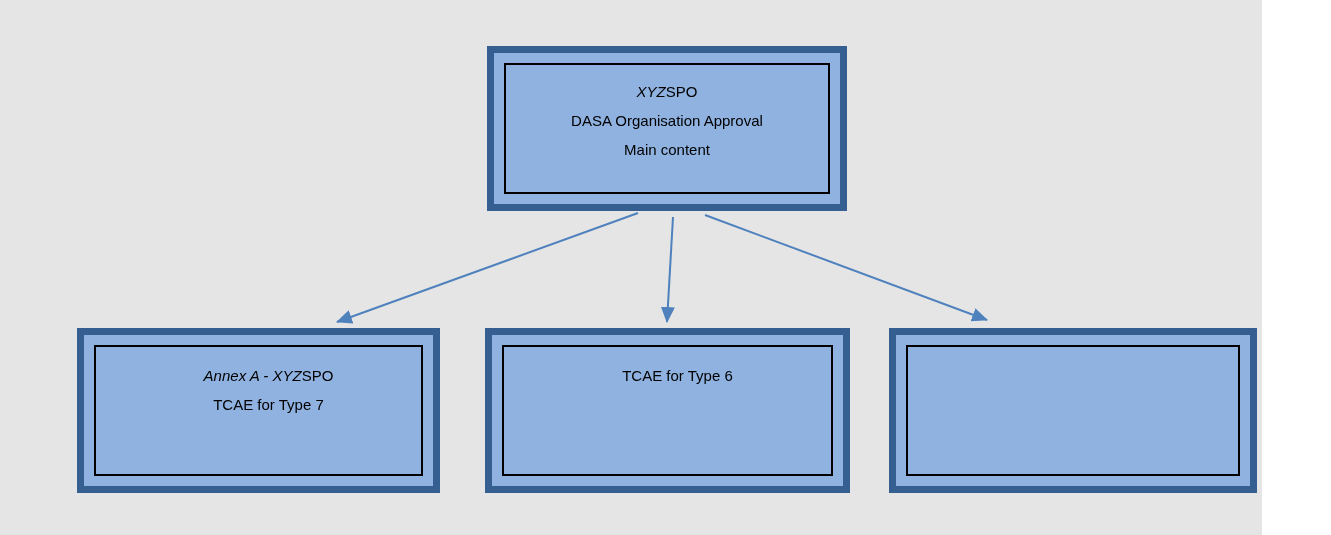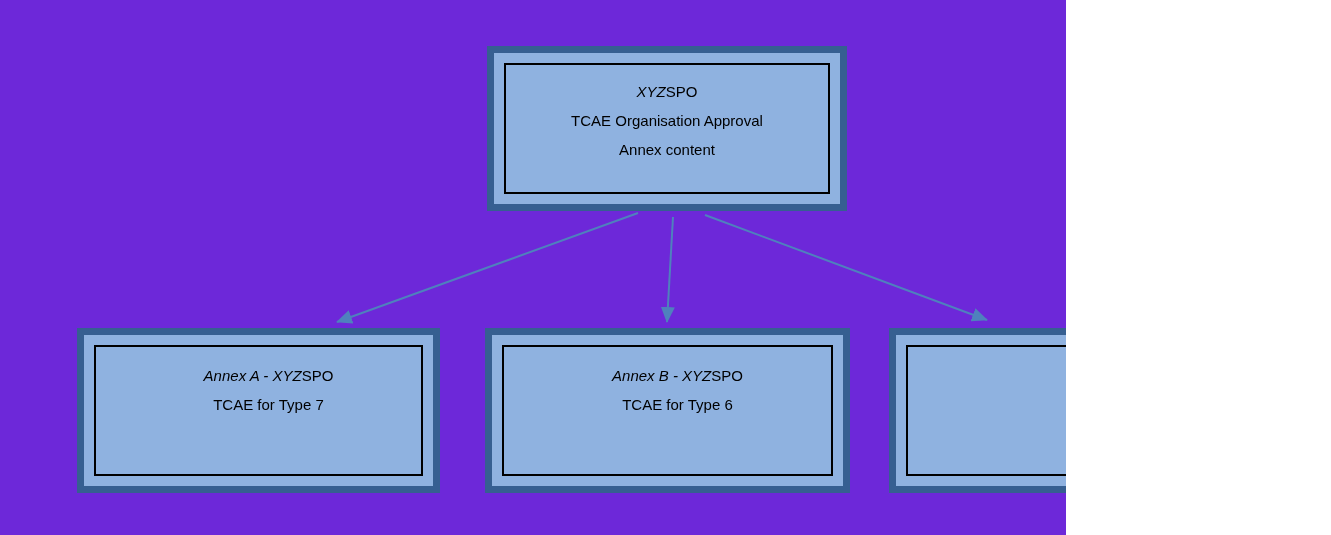--- a/index.html
+++ b/index.html
@@ -2,23 +2,23 @@
 <html><head>
 <meta charset="utf-8">
 <style>
   html, body {
     margin: 0;
     padding: 0;
     background: #ffffff;
   }
   .canvas {
     position: relative;
-    width: 1066px;
+    width: 1262px;
     height: 535px;
-    background: #6d28d9;
+    background: #e5e5e5;
     font-family: "Liberation Sans", sans-serif;
     color: #000000;
     overflow: hidden;
   }
   .arrows {
     position: absolute;
     left: 0;
     top: 0;
     width: 1331px;
     height: 535px;
@@ -68,35 +68,34 @@
       </marker>
     </defs>
     <line x1="638" y1="213" x2="337" y2="322" marker-end="url(#arrowhead)"></line>
     <line x1="673" y1="217" x2="667" y2="322" marker-end="url(#arrowhead)"></line>
     <line x1="705" y1="215" x2="987" y2="320" marker-end="url(#arrowhead)"></line>
   </svg>
 
   <div class="node node-main">
     <div class="inner">
       <div class="line"><span class="it">XYZ</span><span>SPO</span></div>
-      <div class="line">TCAE Organisation Approval</div>
-      <div class="line">Annex content</div>
+      <div class="line">DASA Organisation Approval</div>
+      <div class="line">Main content</div>
     </div>
   </div>
 
   <div class="node node-a">
     <div class="inner">
       <div class="line"><span class="it">Annex A - XYZ</span><span>SPO</span></div>
       <div class="line">TCAE for Type 7</div>
     </div>
   </div>
 
   <div class="node node-b">
     <div class="inner">
-      <div class="line"><span class="it">Annex B - XYZ</span><span>SPO</span></div>
       <div class="line">TCAE for Type 6</div>
     </div>
   </div>
 
   <div class="node node-c">
     <div class="inner">
     </div>
   </div>
 
 </div>

